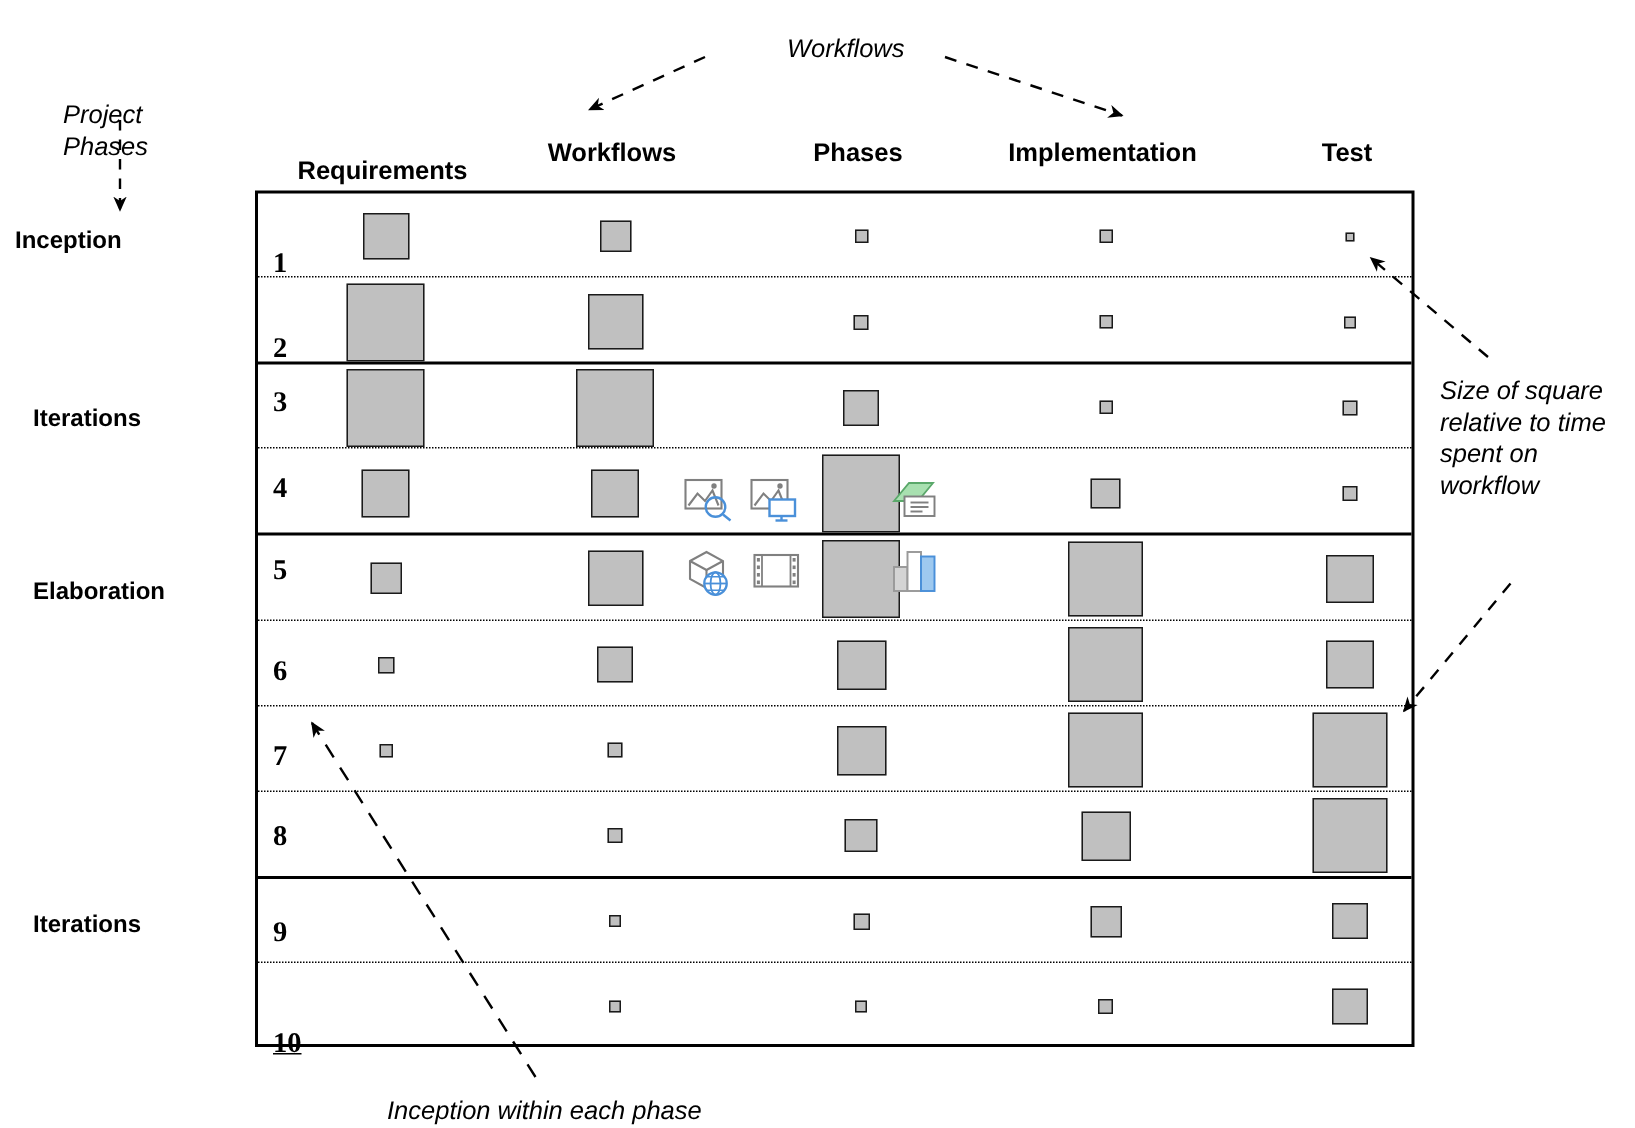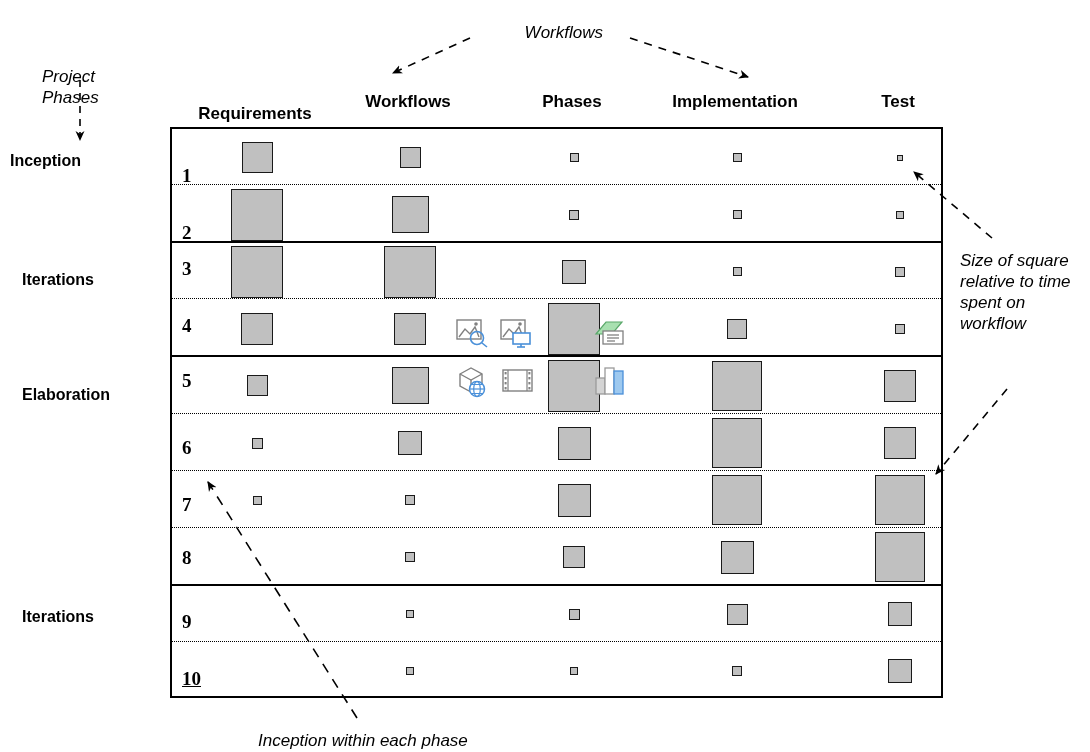--- a/index.html
+++ b/index.html
@@ -139,21 +139,21 @@
 
   <div class="iter-num" style="top:36px;">1</div>
   <div class="iter-num" style="top:93px;">2</div>
   <div class="iter-num" style="top:129px;">3</div>
   <div class="iter-num" style="top:186px;">4</div>
   <div class="iter-num" style="top:241px;">5</div>
   <div class="iter-num" style="top:308px;">6</div>
   <div class="iter-num" style="top:365px;">7</div>
   <div class="iter-num" style="top:418px;">8</div>
   <div class="iter-num" style="top:482px;">9</div>
-  <div class="iter-num" style="top:539px;text-decoration:underline;">10</div>
+  <div class="iter-num" style="top:556px;text-decoration:underline;">10</div>
 
   <div class="sep dotted" style="top:55.1px;"></div>
   <div class="sep solid" style="top:112.2px;"></div>
   <div class="sep dotted" style="top:169.3px;"></div>
   <div class="sep solid" style="top:226.4px;"></div>
   <div class="sep dotted" style="top:283.5px;"></div>
   <div class="sep dotted" style="top:340.6px;"></div>
   <div class="sep dotted" style="top:397.7px;"></div>
   <div class="sep solid" style="top:454.8px;"></div>
   <div class="sep dotted" style="top:511.9px;"></div>

